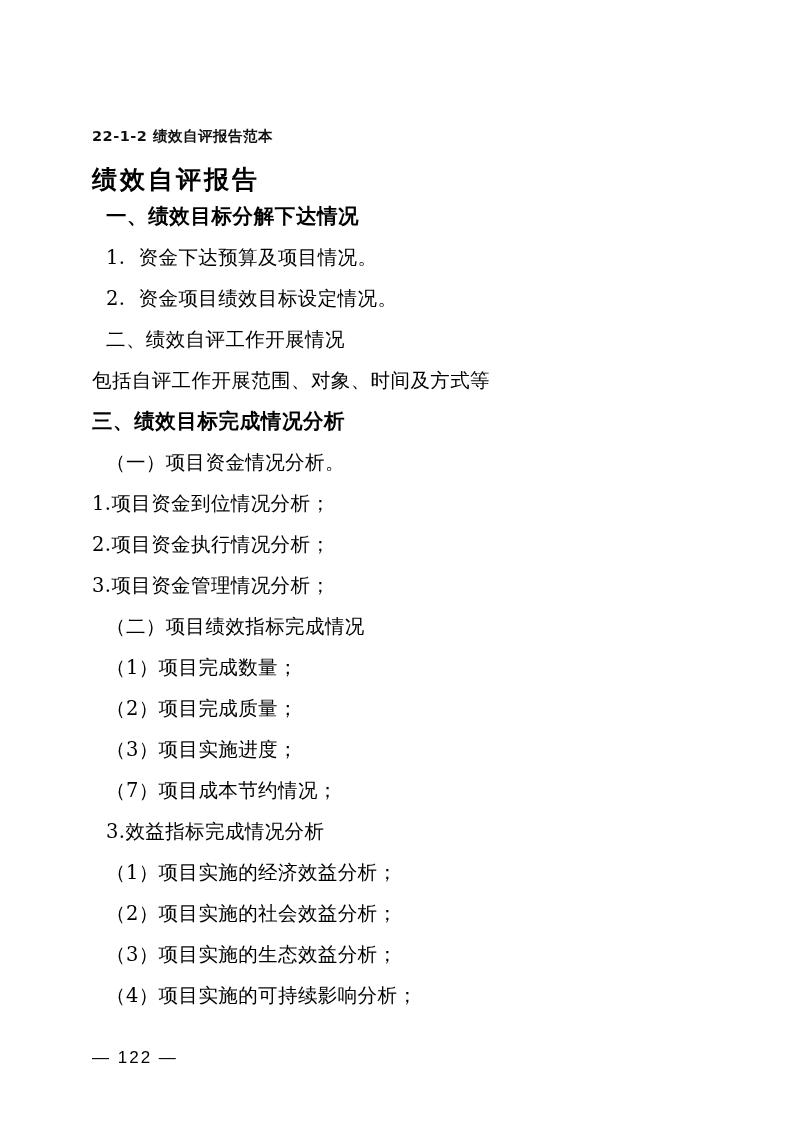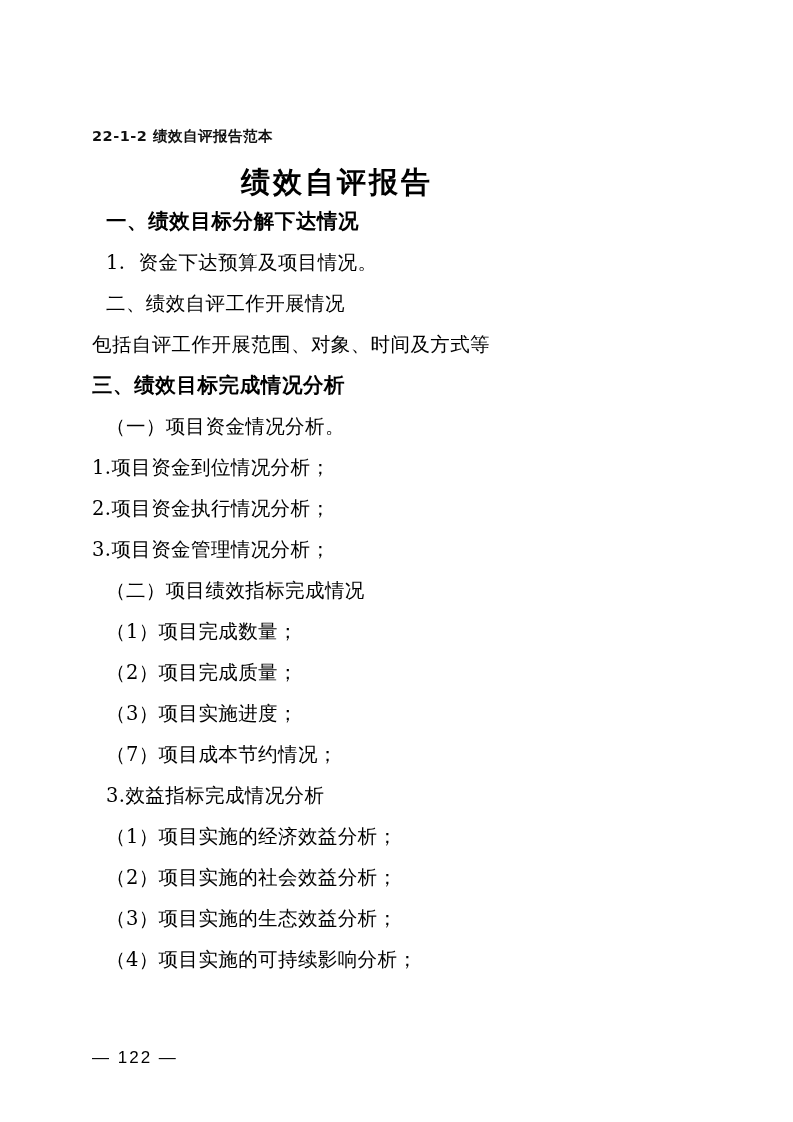--- a/index.html
+++ b/index.html
@@ -31,24 +31,23 @@
   .header-line {
     font-family: "DejaVu Sans", "Liberation Sans", sans-serif;
     font-size: 14.5px;
     font-weight: 600;
     letter-spacing: 0.5px;
     color: #111;
     margin: 0 0 4px 0;
     line-height: 1.5;
   }
   .doc-title {
-    text-align: center;
     font-family: "DejaVu Serif", "Liberation Serif", serif;
     font-weight: bold;
-    font-size: 29px;
+    font-size: 25px;
     letter-spacing: 3px;
     margin: 16px 0 0 0;
     line-height: 1.3;
     padding-right: 120px;
   }
   .body-block {
   }
   p.line {
     margin: 0 0 0 0;
     padding: 0;
@@ -78,20 +77,21 @@
 </head>
 <body>
 
 <div class="page">
   <div class="content">
     <div class="header-line">22-1-2 绩效自评报告范本</div>
     <h1 class="doc-title">绩效自评报告</h1>
     <div class="body-block">
         <p class="line heading ind1">一、绩效目标分解下达情况</p>
         <p class="line ind1">1.  资金下达预算及项目情况。</p>
+        <p class="line ind1">2.  资金项目绩效目标设定情况。</p>
         <p class="line ind1">二、绩效自评工作开展情况</p>
         <p class="line ind0">包括自评工作开展范围、对象、时间及方式等</p>
         <p class="line heading ind0">三、绩效目标完成情况分析</p>
         <p class="line ind1">（一）项目资金情况分析。</p>
         <p class="line ind0">1.项目资金到位情况分析；</p>
         <p class="line ind0">2.项目资金执行情况分析；</p>
         <p class="line ind0">3.项目资金管理情况分析；</p>
         <p class="line ind1">（二）项目绩效指标完成情况</p>
         <p class="line ind1">（1）项目完成数量；</p>
         <p class="line ind1">（2）项目完成质量；</p>

